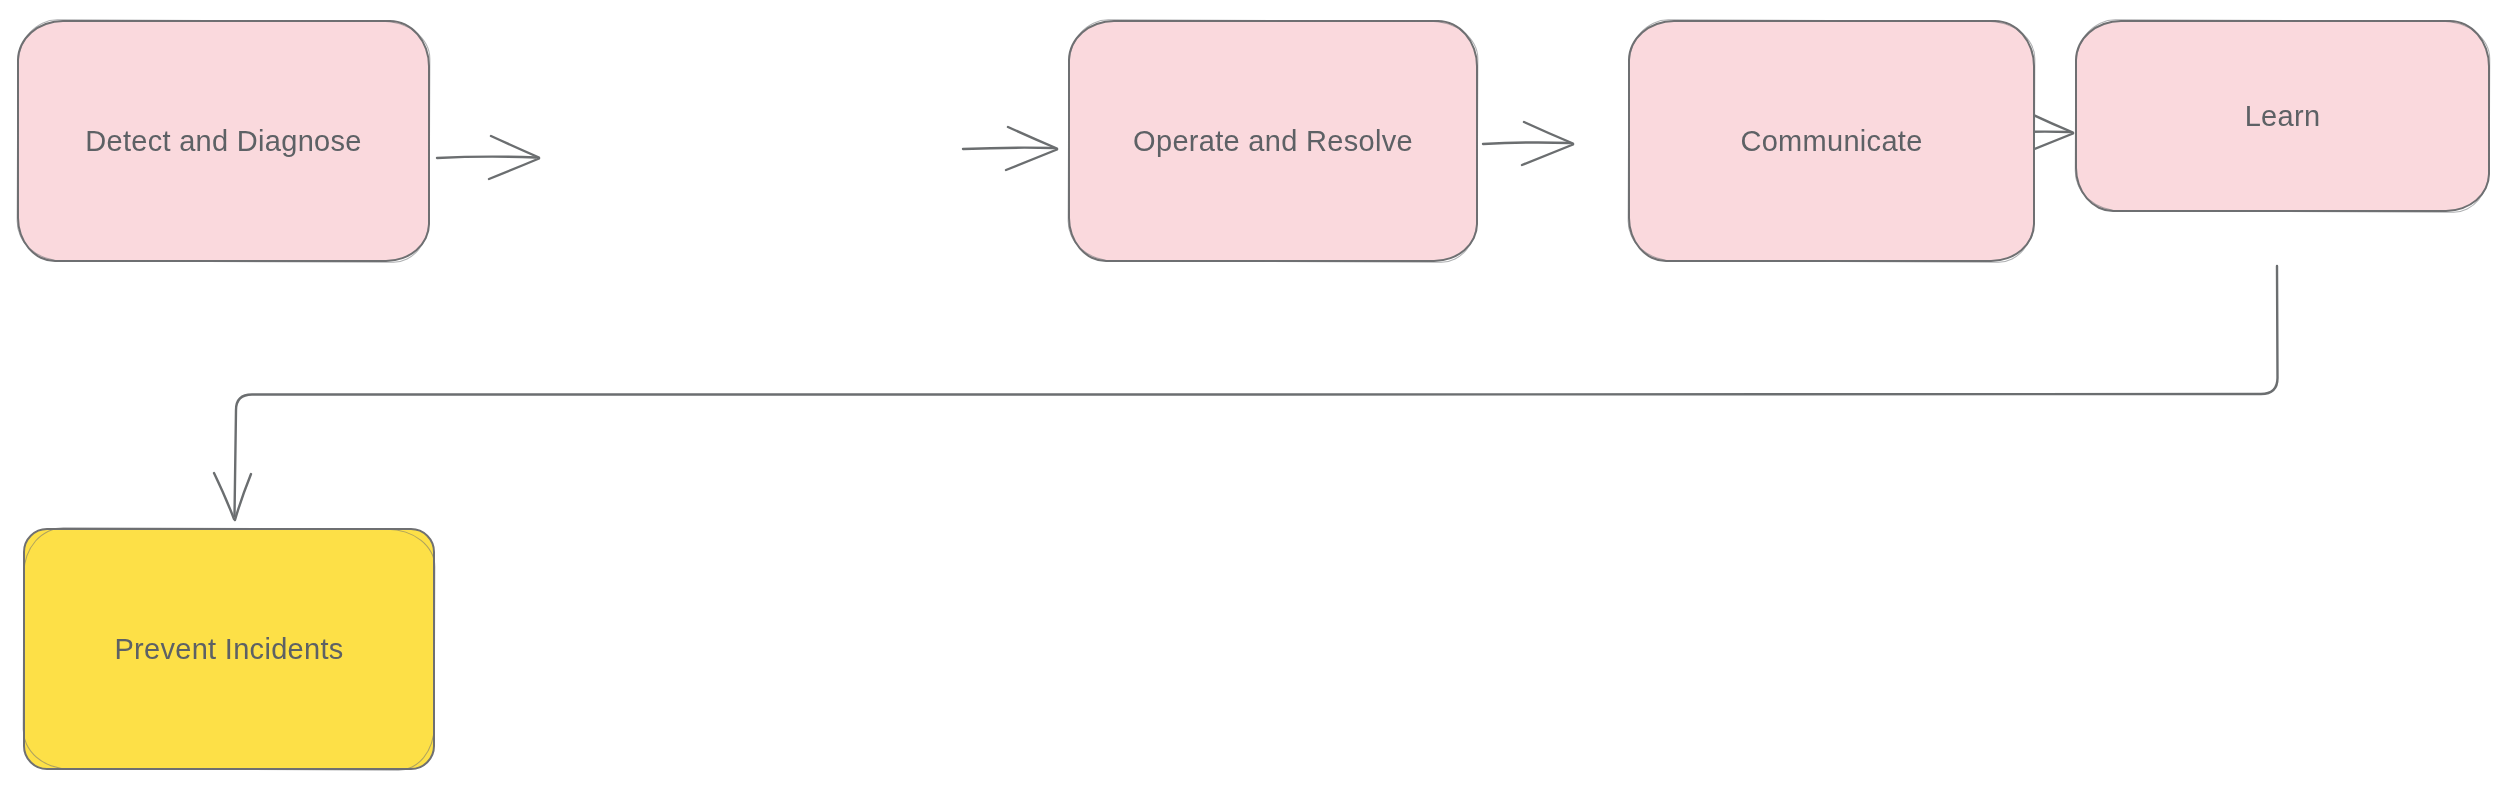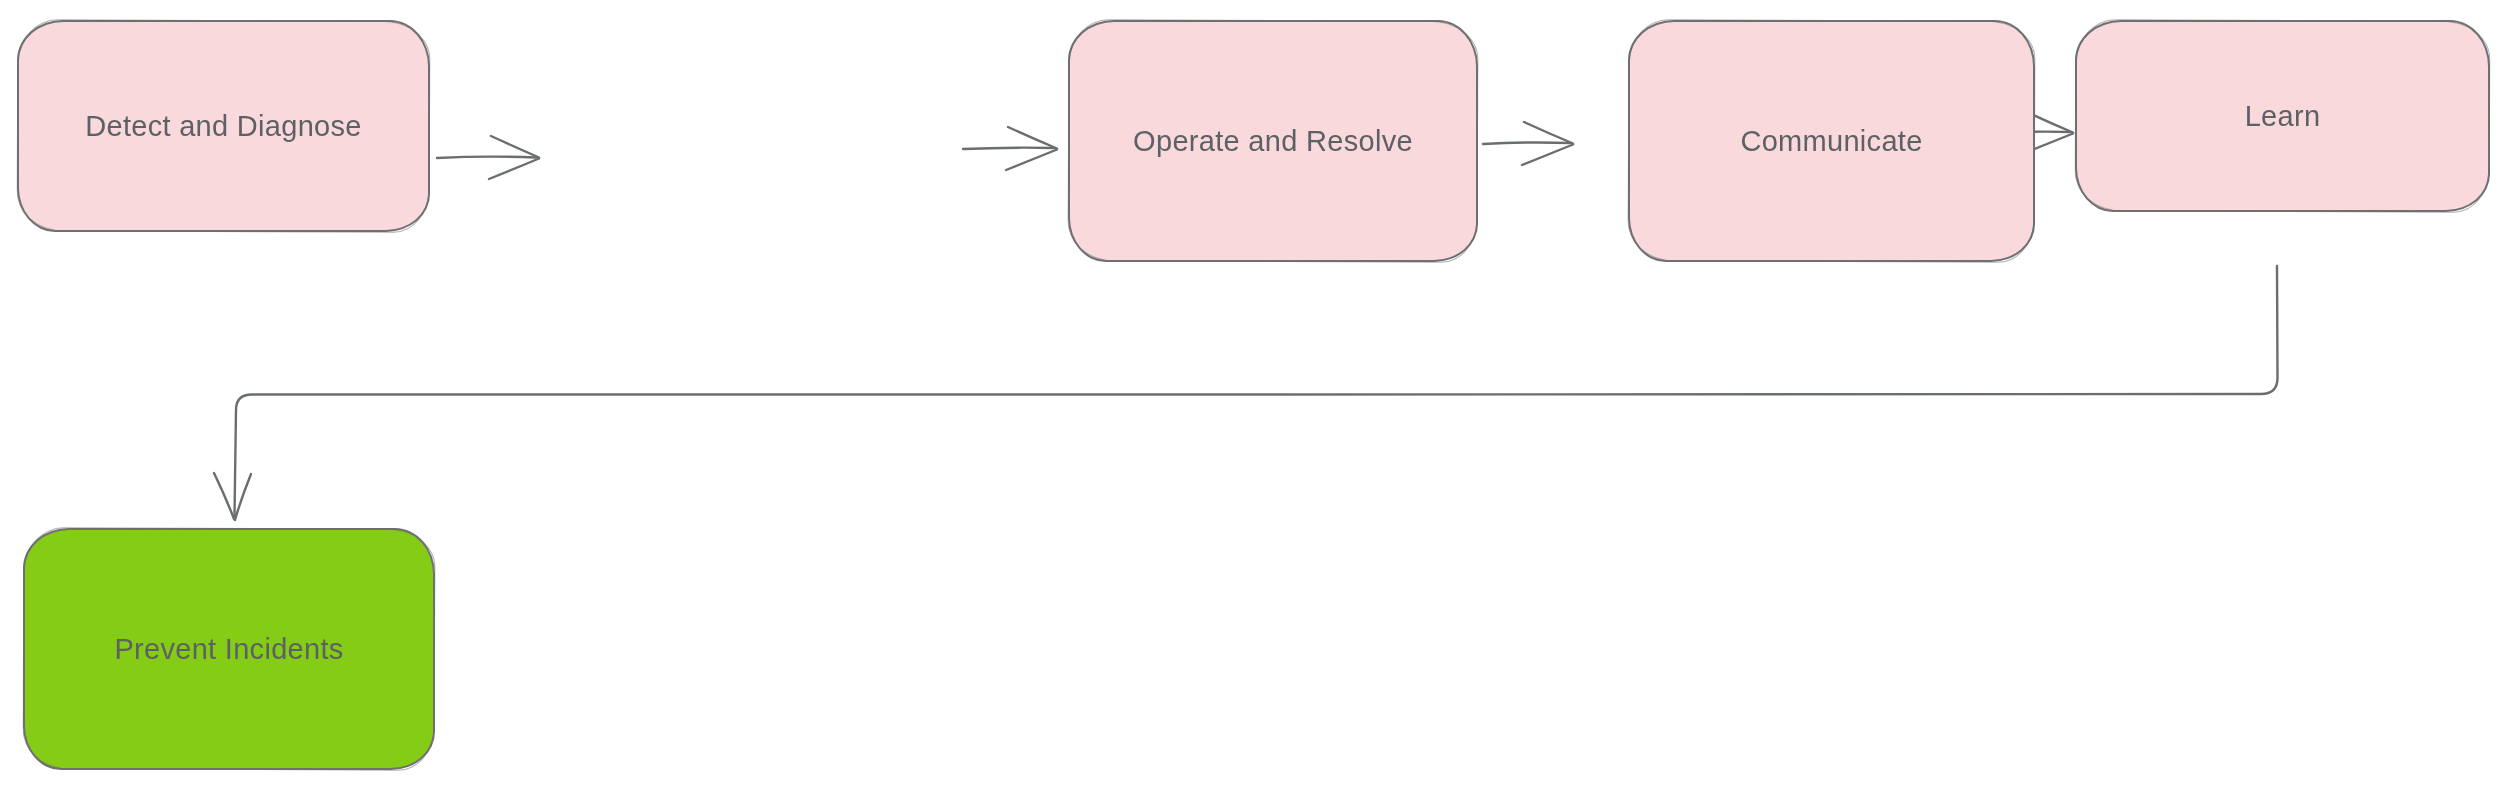--- a/index.html
+++ b/index.html
@@ -52,23 +52,23 @@
   .node::before {
     content: "";
     position: absolute;
     inset: -2px;
     border: 1.6px solid rgba(110, 112, 114, 0.55);
     border-radius: 40px 48px 36px 46px / 46px 38px 44px 40px;
     transform: rotate(0.25deg);
     pointer-events: none;
   }
   .node-pink { background: #fad9dd; }
-  .node-blue { background: #84cc16; }
+  .node-blue { background: #fde047; border-radius: 24px; }
 
-  .node-detect    { left: 17px;   top: 20px;  width: 413px; height: 212px; }
+  .node-detect    { left: 17px;   top: 20px;  width: 413px; height: 242px; }
   .node-start     { left: 543px;  top: 20px;  width: 412px; height: 242px; }
   .node-operate   { left: 1068px; top: 20px;  width: 410px; height: 242px; }
   .node-comm      { left: 1580px; top: 20px;  width: 407px; height: 242px; margin-left: 48px; }
   .node-learn     { left: 2075px; top: 20px;  width: 415px; height: 192px; }
   .node-prevent   { left: 23px;   top: 528px; width: 412px; height: 242px; }
 
   .node .label {
     position: relative;
     z-index: 3;
     pointer-events: none;

